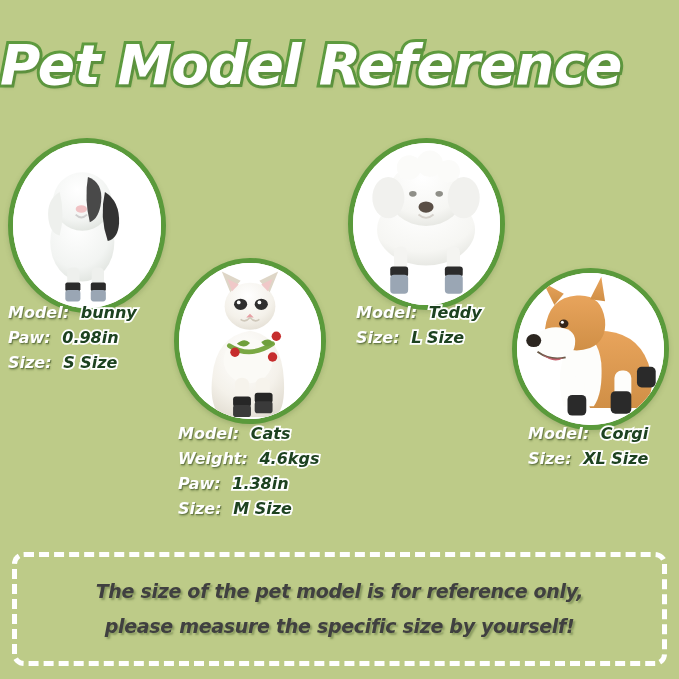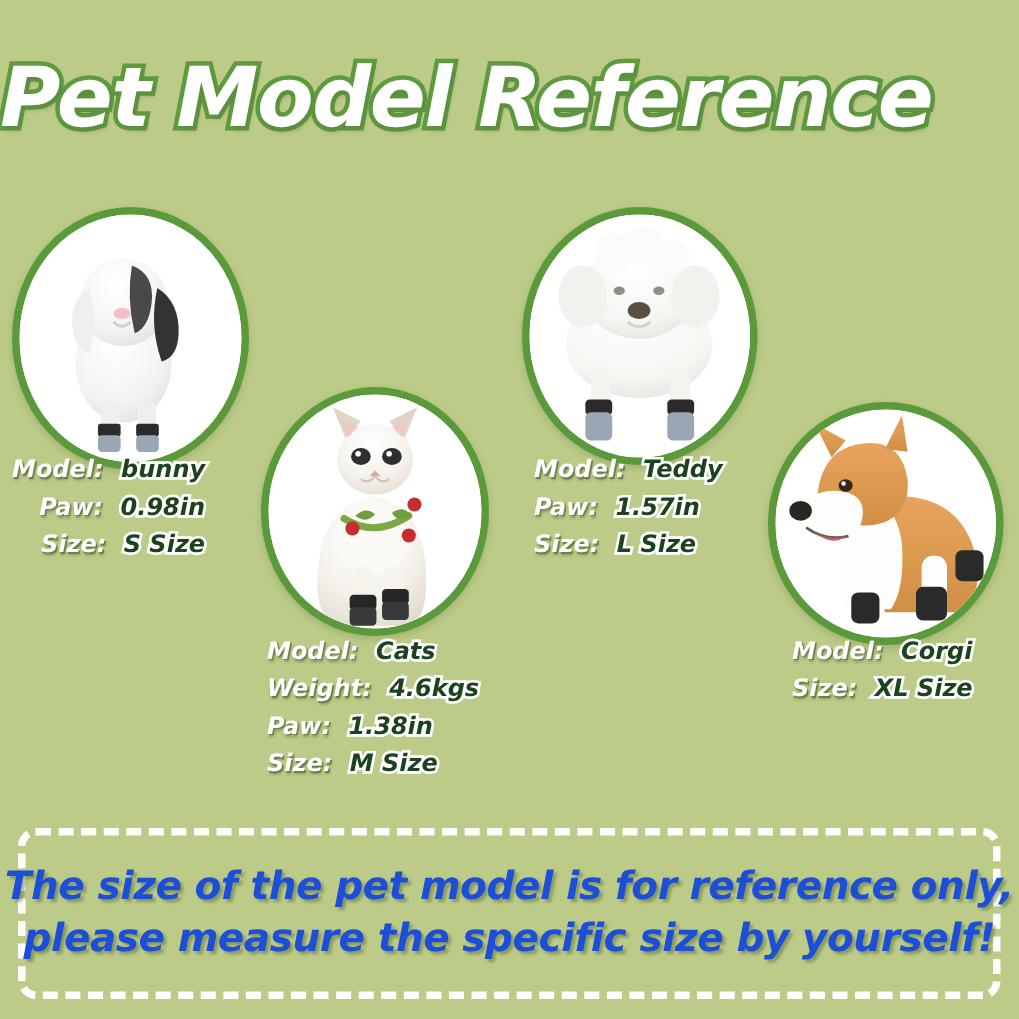--- a/index.html
+++ b/index.html
@@ -92,23 +92,23 @@
     border-radius: 12px;
     display: flex;
     flex-direction: column;
     align-items: center;
     justify-content: center;
   }
   .note .line {
     font-family: "DejaVu Sans", sans-serif;
     font-style: italic;
     font-weight: 700;
-    font-size: 26px;
+    font-size: 19px;
     line-height: 35px;
-    color: #1d4ed8;
+    color: #404040;
     text-shadow: 2px 2px 2px rgba(85,105,55,0.5);
     white-space: nowrap;
     letter-spacing: -0.3px;
   }
 
   
   .pet { position:absolute; left:0; top:0; width:100%; height:100%; }
 </style>
 </head>
 <body>
@@ -146,21 +146,21 @@
         <rect x="84" y="132" width="13" height="22" rx="5" fill="#eef0ed"></rect>
 
         <rect x="56" y="148" width="16" height="9" rx="2" fill="#2b2b2b"></rect>
         <rect x="56" y="156" width="16" height="12" rx="3" fill="#9aa6b4"></rect>
         <rect x="83" y="148" width="16" height="9" rx="2" fill="#2b2b2b"></rect>
         <rect x="83" y="156" width="16" height="12" rx="3" fill="#9aa6b4"></rect>
       </svg>
     </div>
   </div>
 
-  <div class="spec" style="left:8px; top:300px;text-align:right;">
+  <div class="spec" style="left:8px; top:300px;">
     <span class="row">
       <span class="lbl">Model:</span>
       <span class="val">bunny</span>
     </span>
     <span class="row">
       <span class="lbl">Paw:</span>
       <span class="val">0.98in</span>
     </span>
     <span class="row">
       <span class="lbl">Size:</span>
@@ -275,24 +275,20 @@
       </svg>
     </div>
   </div>
 
   <div class="spec" style="left:356px; top:300px;">
     <span class="row">
       <span class="lbl">Model:</span>
       <span class="val">Teddy</span>
     </span>
     <span class="row">
-      <span class="lbl">Paw:</span>
-      <span class="val">1.57in</span>
-    </span>
-    <span class="row">
       <span class="lbl">Size:</span>
       <span class="val">L Size</span>
     </span>
   </div>
 
   <div class="bubble" style="left:512px; top:268px; width:157px; height:162px;">
     <div class="photo">
       <svg class="pet" viewBox="0 0 157 162" preserveAspectRatio="xMidYMid slice" aria-hidden="true">
         <defs>
           <linearGradient id="tan" x1="0" y1="0" x2="0" y2="1">

